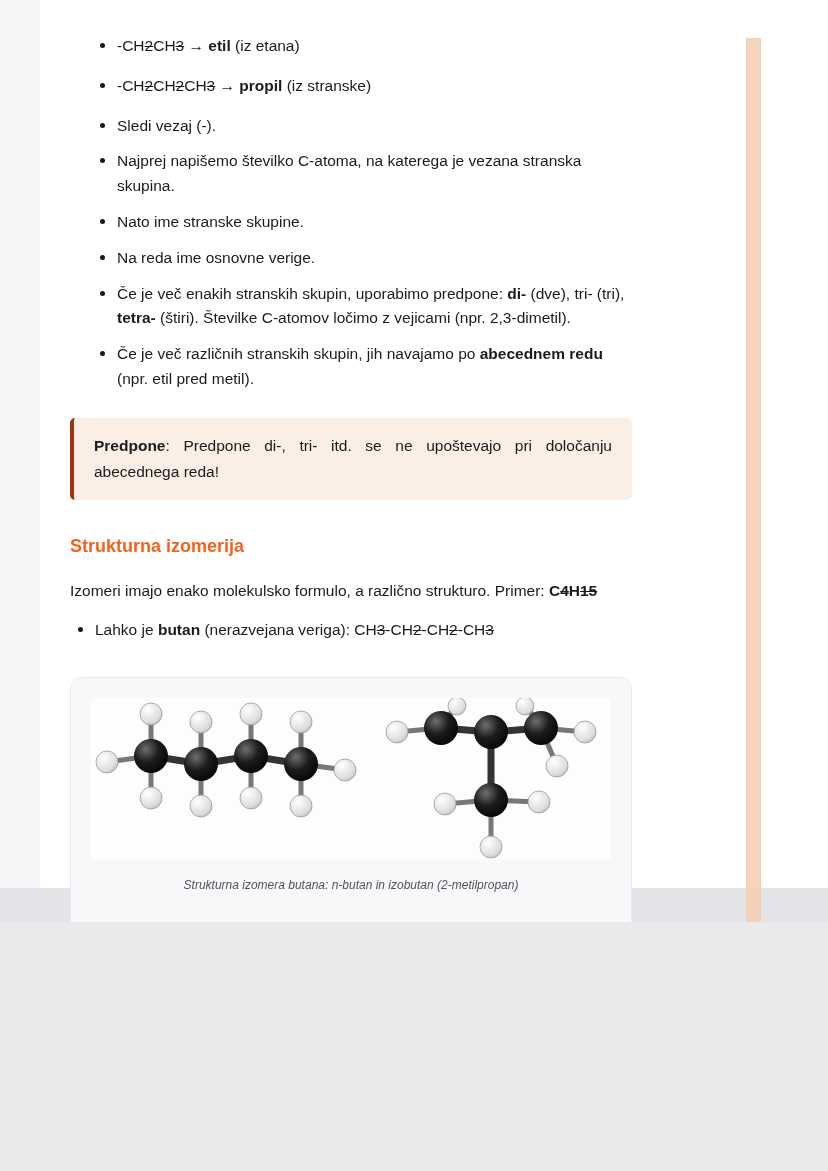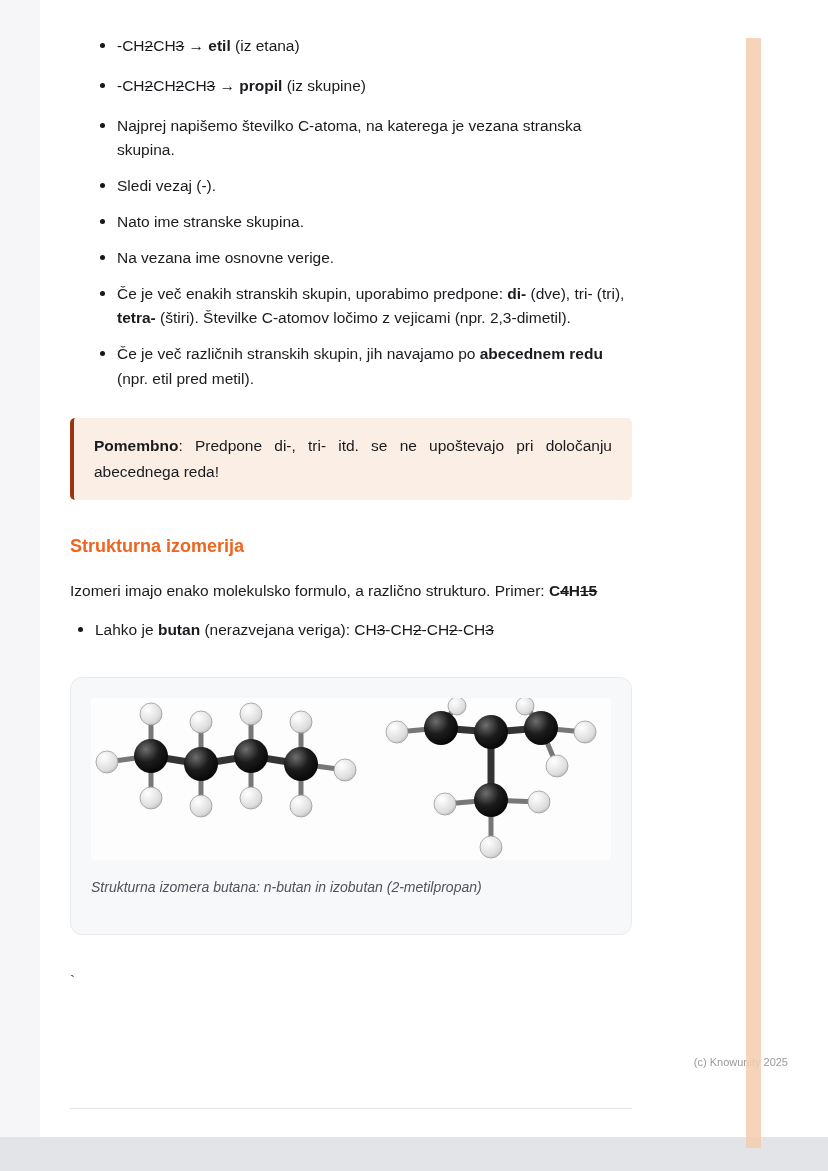--- a/index.html
+++ b/index.html
@@ -4,21 +4,21 @@
 <style>
   * { box-sizing: border-box; }
   html, body { margin: 0; padding: 0; }
   body {
     font-family: "Liberation Sans", sans-serif;
     background: #e9eaec;
   }
   .canvas {
     position: relative;
     width: 828px;
-    height: 1171px;
+    height: 922px;
     background: #ffffff;
     overflow: hidden;
     margin: 0 auto;
   }
   .left-margin {
     position: absolute; left: 0; top: 0;
     width: 40px; height: 100%;
     background: #f6f6f8;
     z-index: 1;
   }
@@ -89,22 +89,23 @@
     padding: 20px 20px 36px 20px;
   }
   .figure-image {
     width: 520px; height: 162px;
     background: #fdfdfd;
     border-radius: 4px;
     display: flex; align-items: center; justify-content: center;
   }
   .figure-caption {
     margin-top: 16px;
+    text-align: center;
     font-style: italic;
-    font-size: 14px;
+    font-size: 12px;
     color: #52525b;
   }
   .stray {
     margin-top: 34px;
     color: #333333;
   }
   .footer-divider {
     position: absolute; left: 70px; top: 1100px;
     width: 562px; height: 0;
     border: none; border-top: 1px solid #e4e4e7;
@@ -123,48 +124,48 @@
 <div class="canvas">
   <div class="left-margin"></div>
 
   <div class="content">
 
     <ul class="top-list">
       <li class="bullet">
         <span class="rich"><span>-CH</span><span style="text-decoration: line-through;">2</span><span>CH</span><span style="text-decoration: line-through;">3</span><span> → </span><span style="font-weight: 700;">etil</span><span> (iz etana)</span></span>
       </li>
       <li class="bullet">
-        <span class="rich"><span>-CH</span><span style="text-decoration: line-through;">2</span><span>CH</span><span style="text-decoration: line-through;">2</span><span>CH</span><span style="text-decoration: line-through;">3</span><span> → </span><span style="font-weight: 700;">propil</span><span> (iz skupine)</span></span>
+        <span class="rich"><span>-CH</span><span style="text-decoration: line-through;">2</span><span>CH</span><span style="text-decoration: line-through;">2</span><span>CH</span><span style="text-decoration: line-through;">3</span><span> → </span><span style="font-weight: 700;">propil</span><span> (iz stranske)</span></span>
       </li>
     </ul>
 
 
     <ul class="step-list">
       <li class="bullet">
+        <span class="rich"><span>Sledi vezaj (-).</span></span>
+      </li>
+      <li class="bullet">
         <span class="rich"><span>Najprej napišemo številko C-atoma, na katerega je vezana stranska skupina.</span></span>
       </li>
       <li class="bullet">
-        <span class="rich"><span>Sledi vezaj (-).</span></span>
-      </li>
-      <li class="bullet">
-        <span class="rich"><span>Nato ime stranske skupina.</span></span>
-      </li>
-      <li class="bullet">
-        <span class="rich"><span>Na vezana ime osnovne verige.</span></span>
+        <span class="rich"><span>Nato ime stranske skupine.</span></span>
+      </li>
+      <li class="bullet">
+        <span class="rich"><span>Na reda ime osnovne verige.</span></span>
       </li>
       <li class="bullet">
         <span class="rich"><span>Če je več enakih stranskih skupin, uporabimo predpone: </span><span style="font-weight: 700;">di-</span><span> (dve), </span><span style="font-weight: 400;">tri-</span><span> (tri), </span><span style="font-weight: 700;">tetra-</span><span> (štiri). Številke C-atomov ločimo z vejicami (npr. 2,3-dimetil).</span></span>
       </li>
       <li class="bullet">
         <span class="rich"><span>Če je več različnih stranskih skupin, jih navajamo po </span><span style="font-weight: 700;">abecednem redu</span><span> (npr. etil pred metil).</span></span>
       </li>
     </ul>
 
     <div class="callout">
-      <p class="callout-text rich"><span style="font-weight: 700;">Pomembno</span><span>: Predpone di-, tri- itd. se ne upoštevajo pri določanju abecednega reda!</span></p>
+      <p class="callout-text rich"><span style="font-weight: 700;">Predpone</span><span>: Predpone di-, tri- itd. se ne upoštevajo pri določanju abecednega reda!</span></p>
     </div>
 
     <h2 class="section-heading">Strukturna izomerija</h2>
 
     <p class="para rich"><span>Izomeri imajo enako molekulsko formulo, a različno strukturo. Primer: </span><span style="font-weight: 700;">C</span><span style="font-weight: 700; text-decoration: line-through;">4</span><span style="font-weight: 700;">H</span><span style="font-weight: 700; text-decoration: line-through;">15</span></p>
 
     <ul class="outer-list">
       <li class="bullet">
         <span class="rich"><span>Lahko je </span><span style="font-weight: 700;">butan</span><span> (nerazvejana veriga): CH</span><span style="text-decoration: line-through;">3</span><span>-CH</span><span style="text-decoration: line-through;">2</span><span>-CH</span><span style="text-decoration: line-through;">2</span><span>-CH</span><span style="text-decoration: line-through;">3</span></span>
       </li>

